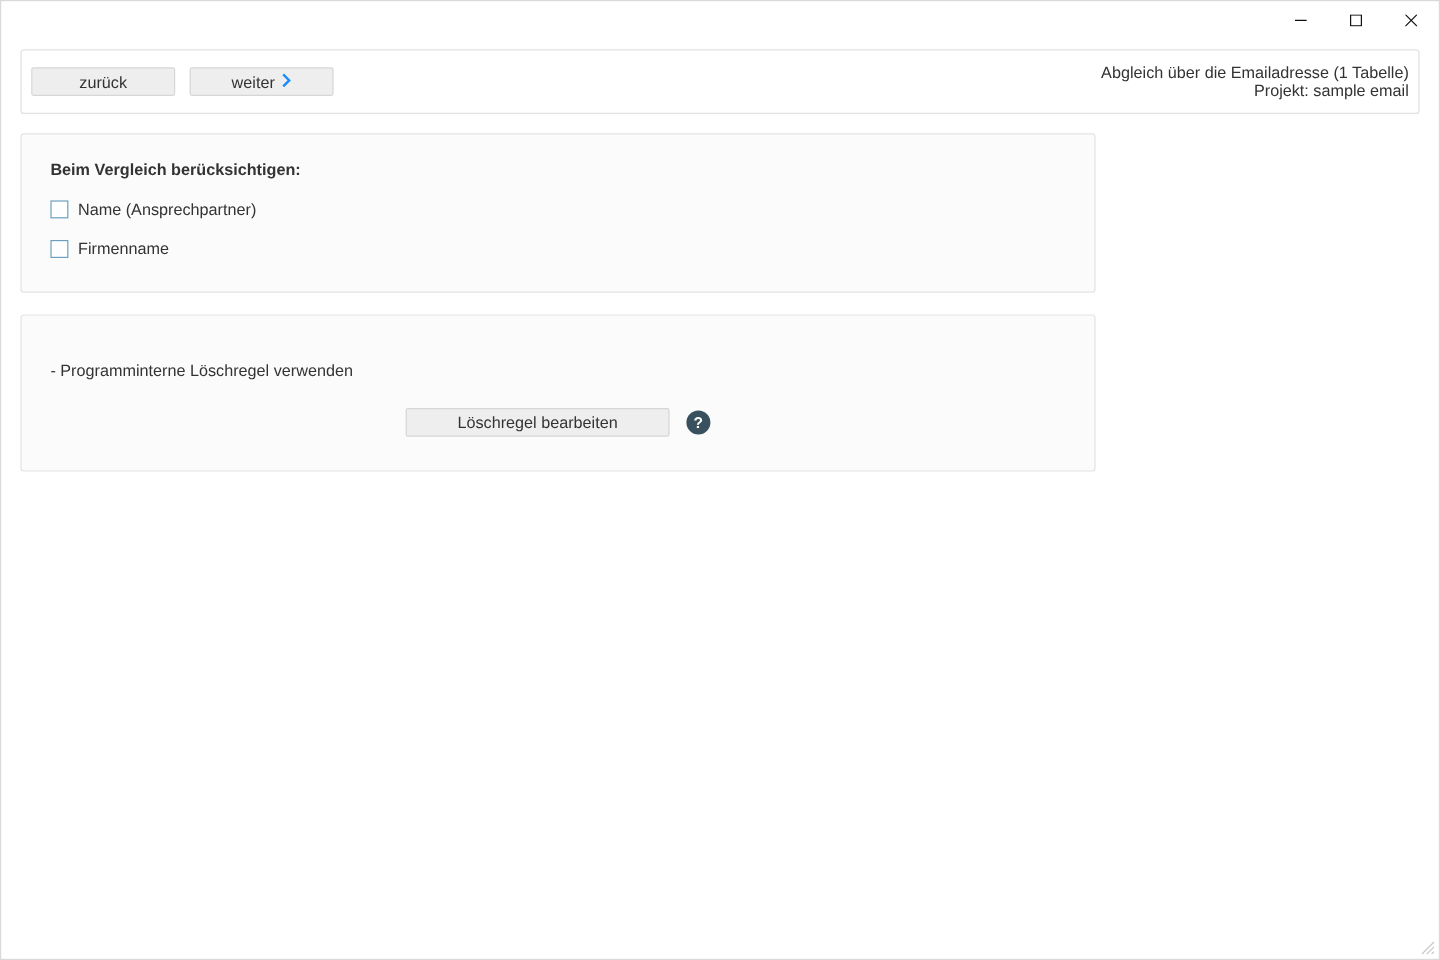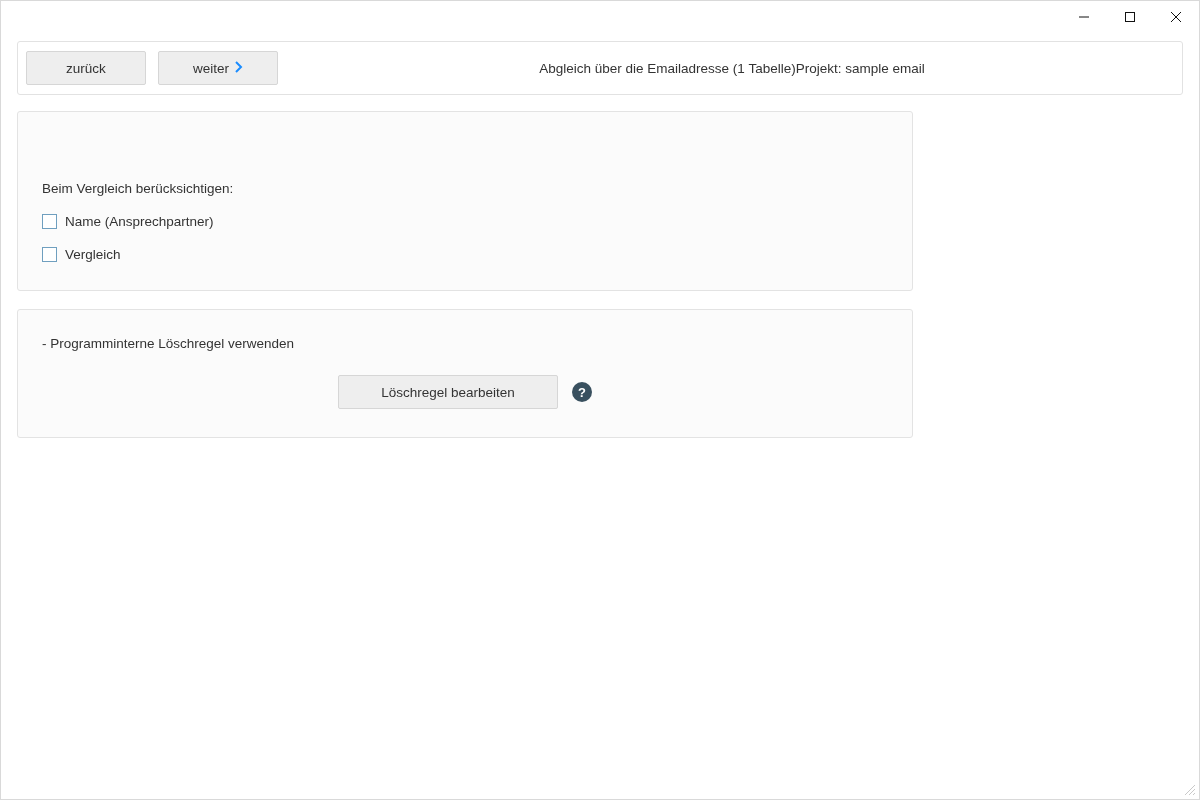--- a/index.html
+++ b/index.html
@@ -12,51 +12,51 @@
   }
   .win-btn {
     width: 46px; height: 32px; display: flex; align-items: center; justify-content: center;
     cursor: pointer; font-size: 10px; color: #111;
   }
   .toolbar {
     margin: 8px 16px 0 16px; border: 1px solid #e2e2e2; border-radius: 3px; background: #fff;
     height: 54px; display: flex; align-items: center; padding: 0 8px; gap: 12px;
   }
   .btn {
-    height: 34px; background: #eeeeee; border: 1px solid #d6d6d6; color: #333; font-size: 13.5px;
+    height: 24px; background: #eeeeee; border: 1px solid #d6d6d6; color: #333; font-size: 13.5px;
     display:flex; align-items:center; justify-content:center; cursor:pointer; border-radius:2px;
   }
   .btn-nav { width: 120px; }
   .btn-close { width: 120px; margin-left:auto; }
   .btn-weiter { gap: 6px; }
   .chev { color: #1a8cff; font-weight: bold; font-size: 14px; line-height: 1; }
   .title-center {
-    flex: 1; display:flex; flex-direction:row; align-items:flex-end; justify-content:center; font-size:13.5px; color:#333;
+    flex: 1; display:flex; flex-direction:column; align-items:flex-end; justify-content:center; font-size:13.5px; color:#333;
   }
   .content-col {
     width: 896px; margin-left: 16px; display:flex; flex-direction:column; gap: 18px; margin-top: 16px;
   }
   .panel {
     border: 1px solid #e3e3e3; background: #fbfbfb; border-radius: 3px; padding: 22px 24px 28px 24px;
     font-size: 13.5px; color:#333;
   }
-  .panel h4 { font-weight: normal; font-size: 13.5px; margin-bottom: 18px; margin-top: 47px; }
+  .panel h4 { font-weight: bold; font-size: 13.5px; margin-bottom: 18px; }
   .compare-row { display:flex; gap: 60px; }
   .col-left { display:flex; flex-direction:column; gap: 18px; }
   .col-right { display:flex; flex-direction:column; gap: 12px; }
   .check-item, .radio-item { display:flex; align-items:center; gap: 8px; }
   .checkbox {
     width: 15px; height: 15px; border:1px solid #6f9fbf; background:#fff; display:inline-block; cursor:pointer;
   }
   .radio {
     width: 14px; height: 14px; border:1px solid #555; border-radius:50%; background:#fff;
     display:inline-flex; align-items:center; justify-content:center; cursor:pointer;
   }
   .radio.selected::after { content:""; width:8px; height:8px; border-radius:50%; background:#333; }
-  .delete-rule-lines { margin-top: 4px; margin-bottom: 24px; }
+  .delete-rule-lines { margin-top: 16px; margin-bottom: 24px; }
   .delete-rule-lines div { margin-bottom: 6px; }
   .edit-row { display:flex; align-items:center; justify-content:center; gap: 14px; }
   .btn-edit { width: 220px; }
   .help-icon {
     width: 20px; height: 20px; border-radius:50%; background:#39505f; display:flex; align-items:center; justify-content:center;
     color:#fff; font-weight:bold; font-size:13px; cursor:pointer;
   }
   .resize-grip {
     position:absolute; right:3px; bottom:3px; width:14px; height:14px; cursor:nwse-resize; opacity:.45;
   }
@@ -108,21 +108,21 @@
     <div class="panel">
       <h4>Beim Vergleich berücksichtigen:</h4>
       <div class="compare-row">
         <div class="col-left">
           <div class="check-item">
             <span class="checkbox"></span>
             <span>Name (Ansprechpartner)</span>
           </div>
           <div class="check-item">
             <span class="checkbox"></span>
-            <span>Vergleich</span>
+            <span>Firmenname</span>
           </div>
         </div>
       </div>
     </div>
 
     <div class="panel">
       <div class="delete-rule-lines">
         <div>- Programminterne Löschregel verwenden</div>
       </div>
       <div class="edit-row">

